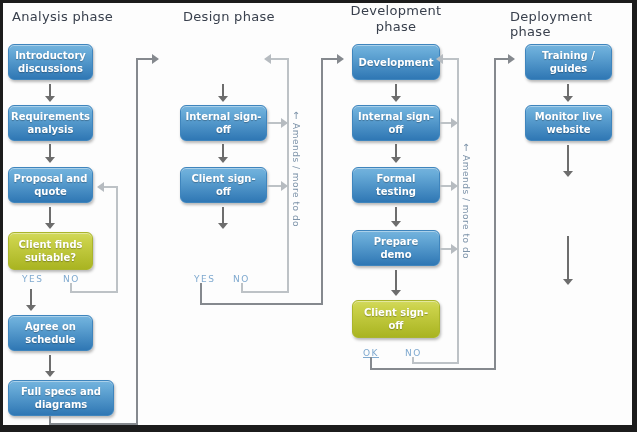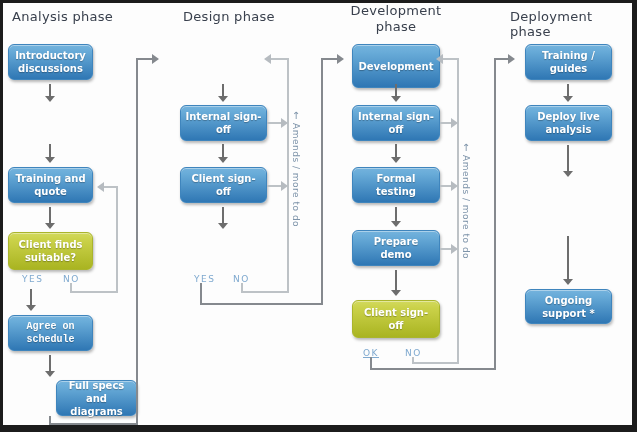--- a/index.html
+++ b/index.html
@@ -37,24 +37,25 @@
 <body>
 
 <div class="frame">
 
   <div class="phase-title" style="left:180px;top:6px;width:130px;">Design phase</div>
   <div class="phase-title" style="left:9px;top:6px;width:130px;">Analysis phase</div>
   <div class="phase-title" style="left:507px;top:6px;width:125px;">Deployment phase</div>
   <div class="phase-title" style="left:338px;top:0px;width:110px;text-align:center;line-height:16px;">Development phase</div>
 
   <div class="box blue" style="left:5px;top:41px;width:85px;height:36px;">Introductory discussions</div>
-  <div class="box blue" style="left:5px;top:164px;width:85px;height:36px;">Training and quote</div>
+  <div class="box blue" style="left:5px;top:102px;width:85px;height:36px;">Requirements analysis</div>
+  <div class="box blue" style="left:5px;top:164px;width:85px;height:36px;">Proposal and quote</div>
   <div class="box green" style="left:5px;top:229px;width:85px;height:38px;">Client finds suitable?</div>
-  <div class="box blue" style="left:5px;top:312px;width:85px;height:36px;font-family:Liberation Mono, monospace;">Agree on schedule</div>
-  <div class="box blue" style="left:5px;top:377px;width:81px;height:36px;margin-left:48px;">Full specs and diagrams</div>
+  <div class="box blue" style="left:5px;top:312px;width:85px;height:36px;">Agree on schedule</div>
+  <div class="box blue" style="left:5px;top:377px;width:106px;height:36px;">Full specs and diagrams</div>
   <div class="branch-label" style="left:19px;top:271px;">YES</div>
   <div class="branch-label" style="left:60px;top:271px;">NO</div>
 
   <div class="varrow" style="left:46px;top:81px;height:12px;"></div>
   <div class="varrow" style="left:46px;top:141px;height:13px;"></div>
   <div class="varrow" style="left:46px;top:204px;height:16px;"></div>
   <div class="varrow" style="left:27px;top:286px;height:16px;"></div>
   <div class="varrow" style="left:46px;top:352px;height:16px;"></div>
 
   <div class="vline light" style="left:67px;top:280px;height:10px;"></div>
@@ -92,21 +93,21 @@
     <span class="arr">↑</span>
     <span class="txt">Amends / more to do</span>
   </div>
 
   <div class="vline gray" style="left:197px;top:280px;height:22px;"></div>
   <div class="hline gray" style="left:197px;top:300px;width:123px;"></div>
   <div class="vline gray" style="left:318px;top:55px;height:247px;"></div>
   <div class="hline gray" style="left:318px;top:55px;width:16px;"></div>
   <div class="ah-right" style="left:334px;top:51px;"></div>
 
-  <div class="box blue" style="left:349px;top:41px;width:88px;height:44px;">Development</div>
+  <div class="box blue" style="left:349px;top:41px;width:88px;height:36px;">Development</div>
   <div class="box blue" style="left:349px;top:102px;width:88px;height:36px;">Internal sign-off</div>
   <div class="box blue" style="left:349px;top:227px;width:88px;height:36px;">Prepare demo</div>
   <div class="box blue" style="left:349px;top:164px;width:88px;height:36px;">Formal testing</div>
   <div class="box green" style="left:349px;top:297px;width:88px;height:38px;">Client sign-off</div>
   <div class="branch-label" style="left:360px;top:345px;text-decoration:underline;">OK</div>
   <div class="branch-label" style="left:402px;top:345px;">NO</div>
 
   <div class="varrow" style="left:392px;top:81px;height:12px;"></div>
   <div class="varrow" style="left:392px;top:141px;height:13px;"></div>
   <div class="varrow" style="left:392px;top:204px;height:14px;"></div>
@@ -129,20 +130,19 @@
     <span class="txt">Amends / more to do</span>
   </div>
 
   <div class="vline gray" style="left:367px;top:354px;height:13px;"></div>
   <div class="hline gray" style="left:367px;top:365px;width:126px;"></div>
   <div class="vline gray" style="left:491px;top:55px;height:312px;"></div>
   <div class="hline gray" style="left:491px;top:55px;width:14px;"></div>
   <div class="ah-right" style="left:505px;top:51px;"></div>
 
   <div class="box blue" style="left:522px;top:41px;width:87px;height:36px;">Training / guides</div>
-  <div class="box blue" style="left:522px;top:102px;width:87px;height:36px;">Deploy live analysis</div>
-  <div class="box blue" style="left:522px;top:286px;width:87px;height:35px;">Ongoing support *</div>
+  <div class="box blue" style="left:522px;top:102px;width:87px;height:36px;">Monitor live website</div>
 
   <div class="varrow" style="left:564px;top:81px;height:12px;"></div>
   <div class="varrow" style="left:564px;top:142px;height:26px;"></div>
   <div class="varrow" style="left:564px;top:233px;height:43px;"></div>
 
 </div>
 
 </body></html>

